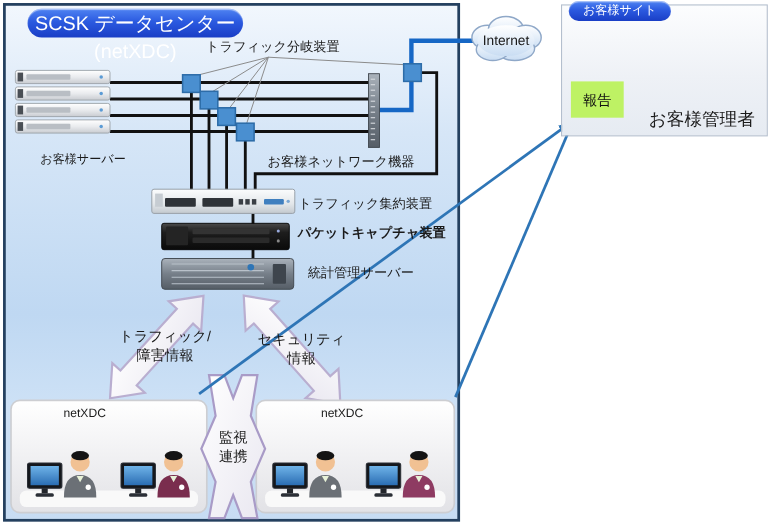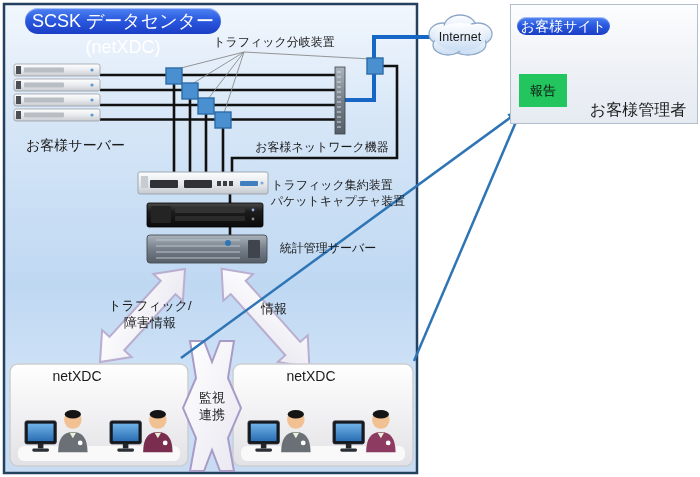--- a/index.html
+++ b/index.html
@@ -3,31 +3,31 @@
 <meta charset="utf-8">
 <style>
   html,body{margin:0;padding:0;}
   body{
     width:700px;height:477px;position:relative;background:#ffffff;
     font-family:"Liberation Sans","DejaVu Sans",sans-serif;
     overflow:hidden;
   }
   .lbl{
     position:absolute;color:#1a1a1a;text-align:center;white-space:nowrap;
-    font-size:14px;line-height:16px;
+    font-size:11px;line-height:16px;
   }
   .pill{
     position:absolute;color:#ffffff;text-align:center;
     background:linear-gradient(180deg,#4f83f2 0%,#2b5ae0 45%,#1a3ec6 100%);
     border-radius:14px;box-shadow:inset 0 1px 1px rgba(255,255,255,.55);
   }
   #pill-dc{left:25px;top:8px;width:196px;height:26px;font-size:18px;line-height:26px;}
-  #pill-site{left:517px;top:17px;width:93px;height:18px;font-size:14px;line-height:18px;border-radius:9px;}
+  #pill-site{left:517px;top:1px;width:93px;height:18px;font-size:11px;line-height:18px;border-radius:9px;}
   #report-box{
-    left:519px;top:74px;width:48px;height:33px;background:#22c55e;
+    left:519px;top:74px;width:48px;height:33px;background:#bef264;
     color:#111;font-size:13px;line-height:33px;text-align:center;position:absolute;
   }
   #customer-panel{
     left:510px;top:4px;width:186px;height:118px;position:absolute;
     background:linear-gradient(180deg,#fcfdfe 0%,#eef1f6 55%,#e6ebf2 100%);
     border:1px solid #b4bfce;
   }
   .two-line{line-height:17px;font-size:13px;}
   svg{position:absolute;left:0;top:0;}
 </style>
@@ -259,32 +259,33 @@
     <line x1="181" y1="358" x2="518" y2="112" marker-end="url(#ah)"></line>
     <line x1="414" y1="361" x2="521" y2="110" marker-end="url(#ah)"></line>
   </g>
 </svg>
 
 <div id="customer-panel"></div>
 
 <div id="pill-dc" class="pill">SCSK データセンター(netXDC)</div>
 <div id="pill-site" class="pill">お客様サイト</div>
 
-<div class="lbl" style="left:182px;top:34px;width:132px;font-size:12px;margin-left:26px;">トラフィック分岐装置</div>
+<div class="lbl" style="left:182px;top:34px;width:132px;font-size:12px;">トラフィック分岐装置</div>
 <div class="lbl" style="left:18px;top:137px;width:115px;">お客様サーバー</div>
-<div class="lbl" style="left:243px;top:139px;width:158px;font-size:12px;">お客様ネットワーク機器</div>
+<div class="lbl" style="left:231px;top:139px;width:158px;font-size:12px;">お客様ネットワーク機器</div>
 <div class="lbl" style="left:270px;top:177px;width:124px;font-size:12px;">トラフィック集約装置</div>
-<div class="lbl" style="left:270px;top:193px;width:136px;font-size:12px;">パケットキャプチャ装置</div>
+<div class="lbl" style="left:270px;top:203px;width:136px;font-size:12px;font-weight:bold;">パケットキャプチャ装置</div>
 <div class="lbl" style="left:270px;top:240px;width:116px;font-size:12px;">統計管理サーバー</div>
 
 <div class="lbl two-line" style="left:102px;top:297px;width:96px;">
   <div>トラフィック/</div>
   <div>障害情報</div>
 </div>
 <div class="lbl two-line" style="left:226px;top:300px;width:96px;">
+  <div>セキュリティ</div>
   <div>情報</div>
 </div>
 <div class="lbl two-line" style="left:188px;top:389px;width:48px;">
   <div>監視</div>
   <div>連携</div>
 </div>
 
 <div class="lbl" style="left:14px;top:369px;width:126px;line-height:15px;">
   <div>netXDC</div>
 </div>

